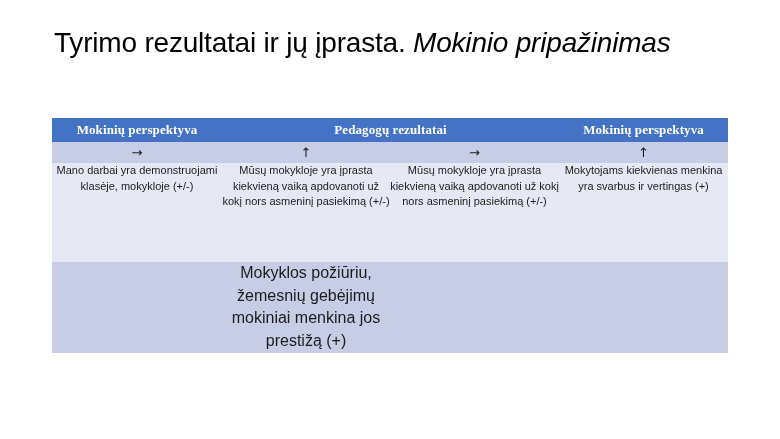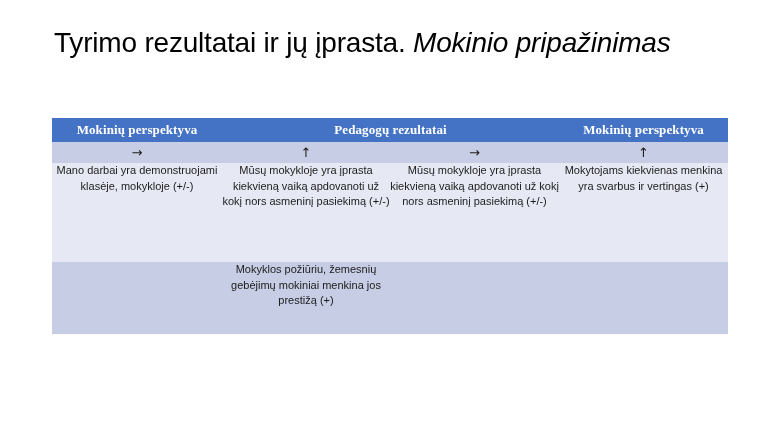--- a/index.html
+++ b/index.html
@@ -85,24 +85,24 @@
     padding: 6px 9px 0 9px;
     border-right: 1px solid #ffffff;
     font-size: 11px;
     line-height: 1.42;
     color: #1c1c1c;
   }
   .data-row-1 td:last-child { border-right: none; }
 
   .data-row-2 td {
     background: #c7cde4;
-    height: 72px;
+    height: 84px;
     padding: 8px 9px 0 9px;
     border-right: 1px solid #ffffff;
-    font-size: 11px;
+    font-size: 16px;
     line-height: 1.42;
     color: #1c1c1c;
   }
   .data-row-2 td:last-child { border-right: none; }
 
   .cell-text {
     display: block;
     text-align: center;
   }
 </style>

